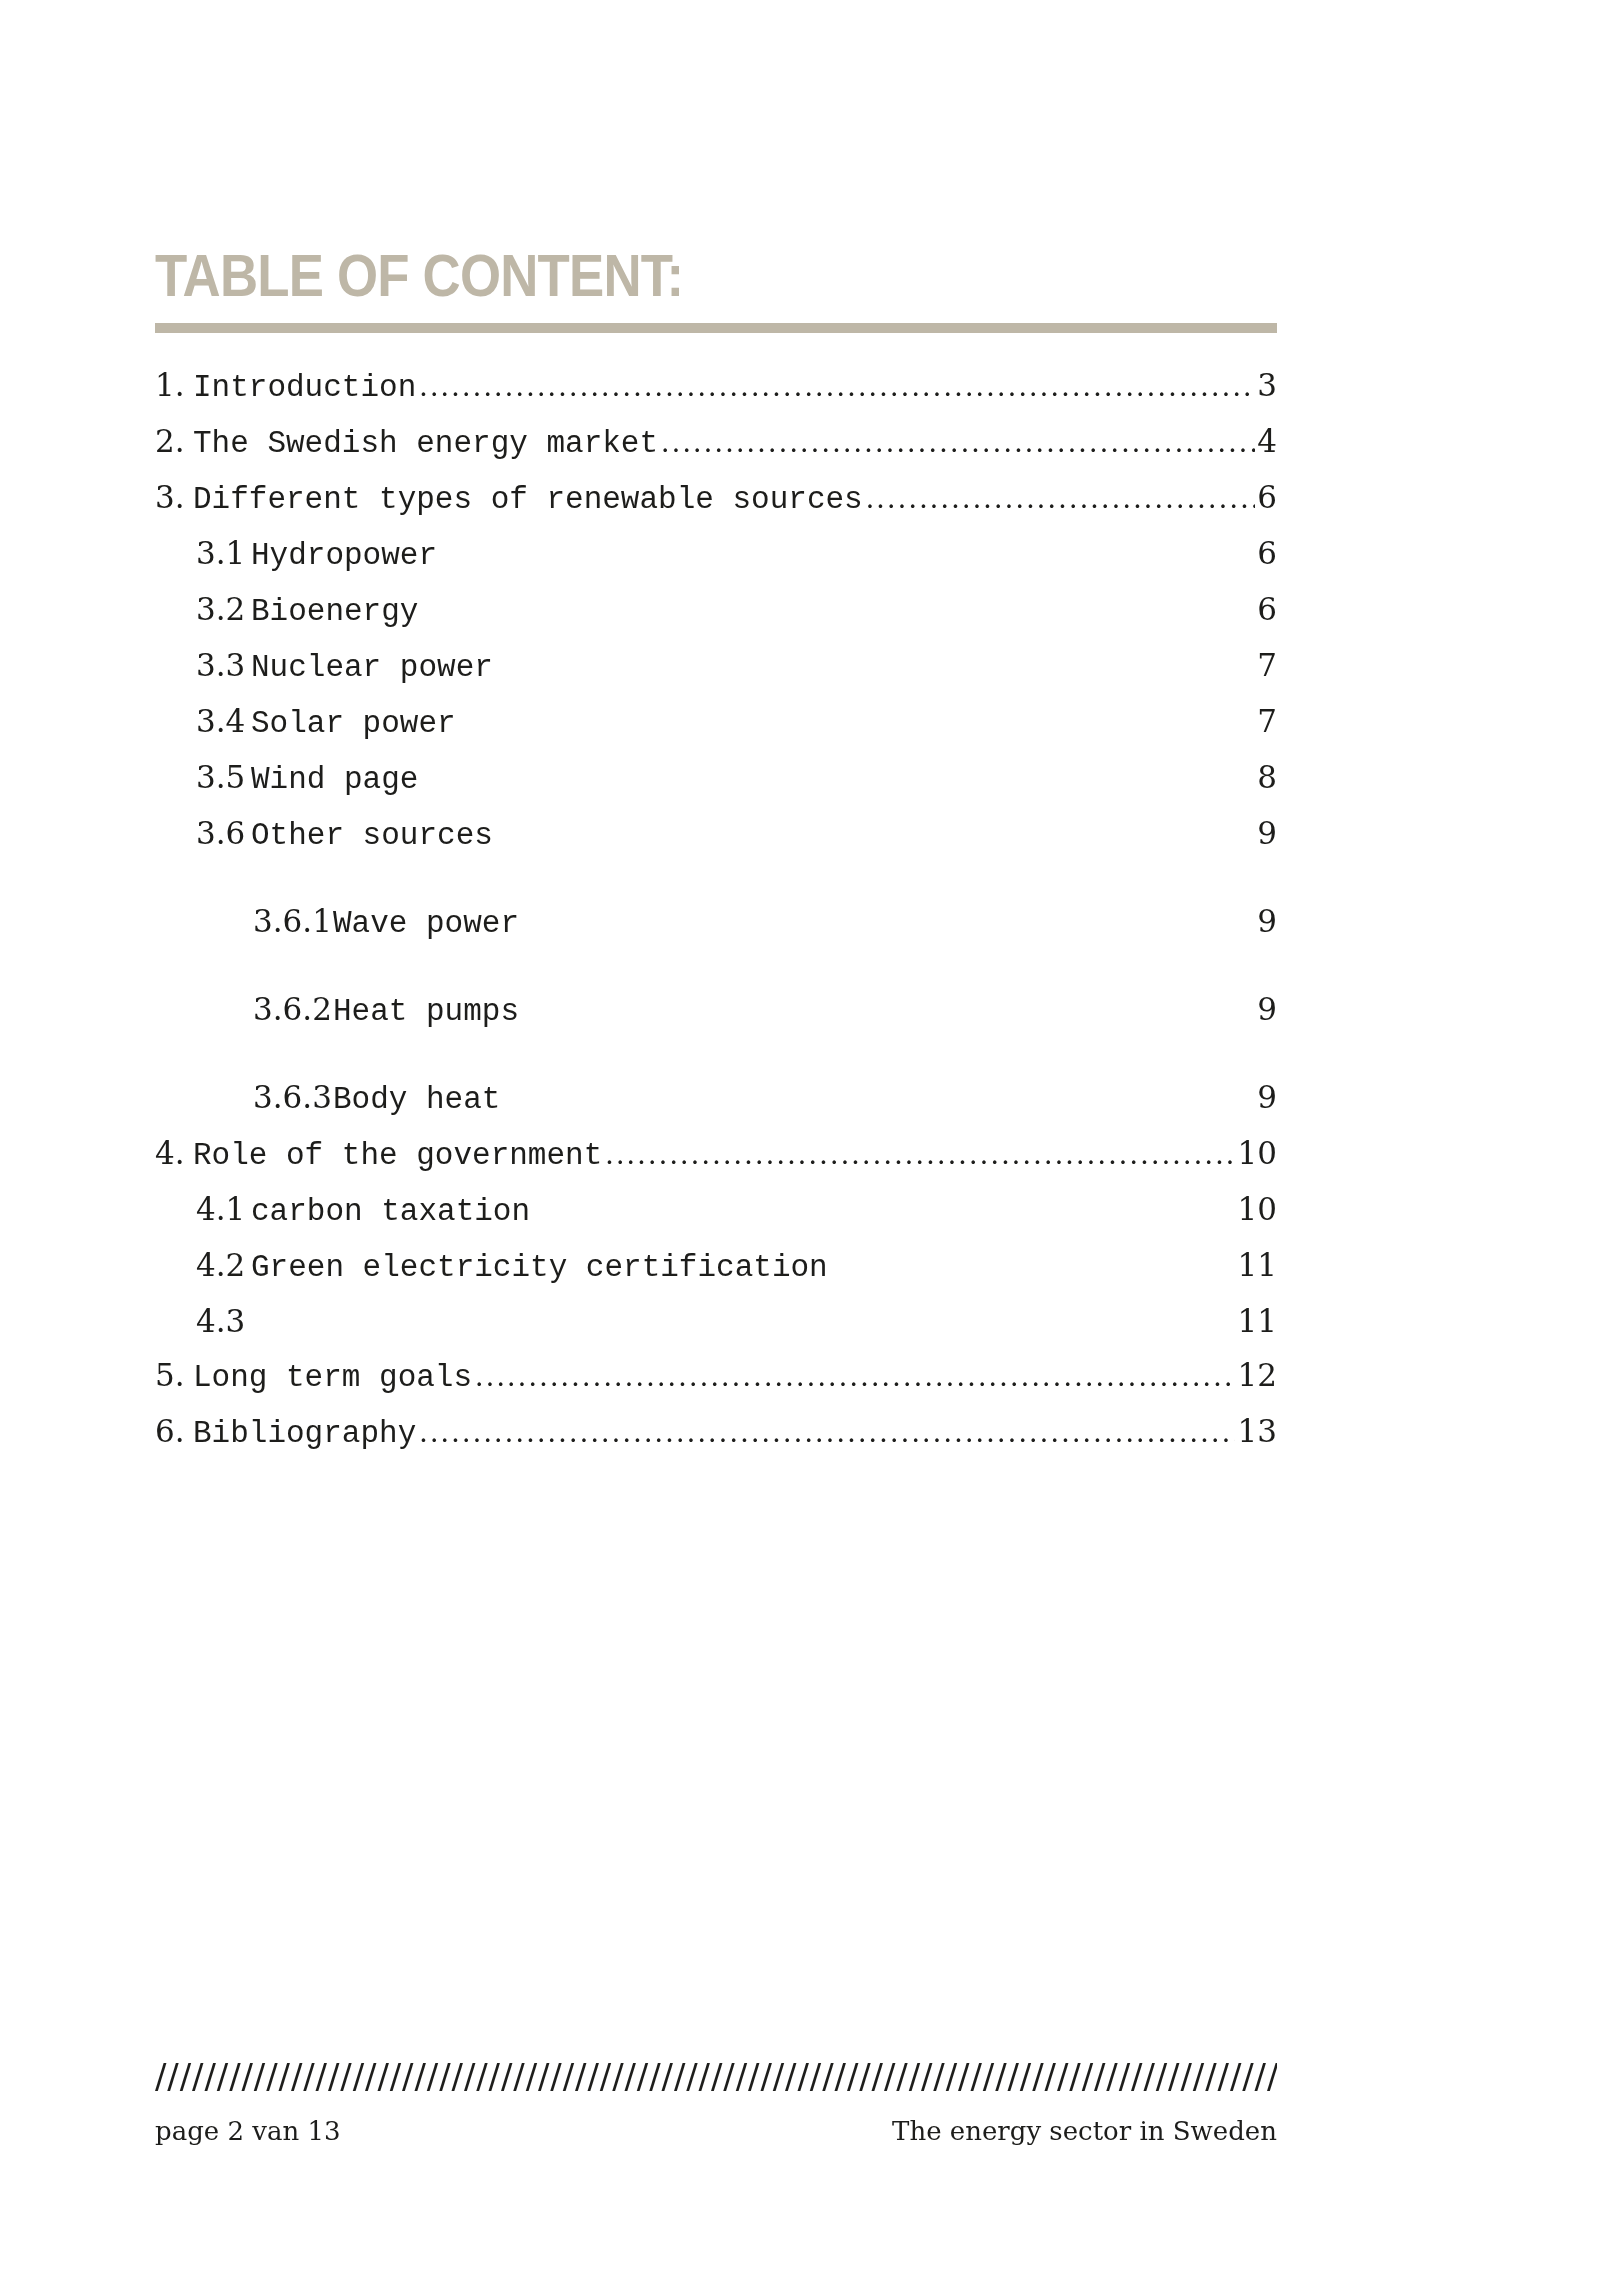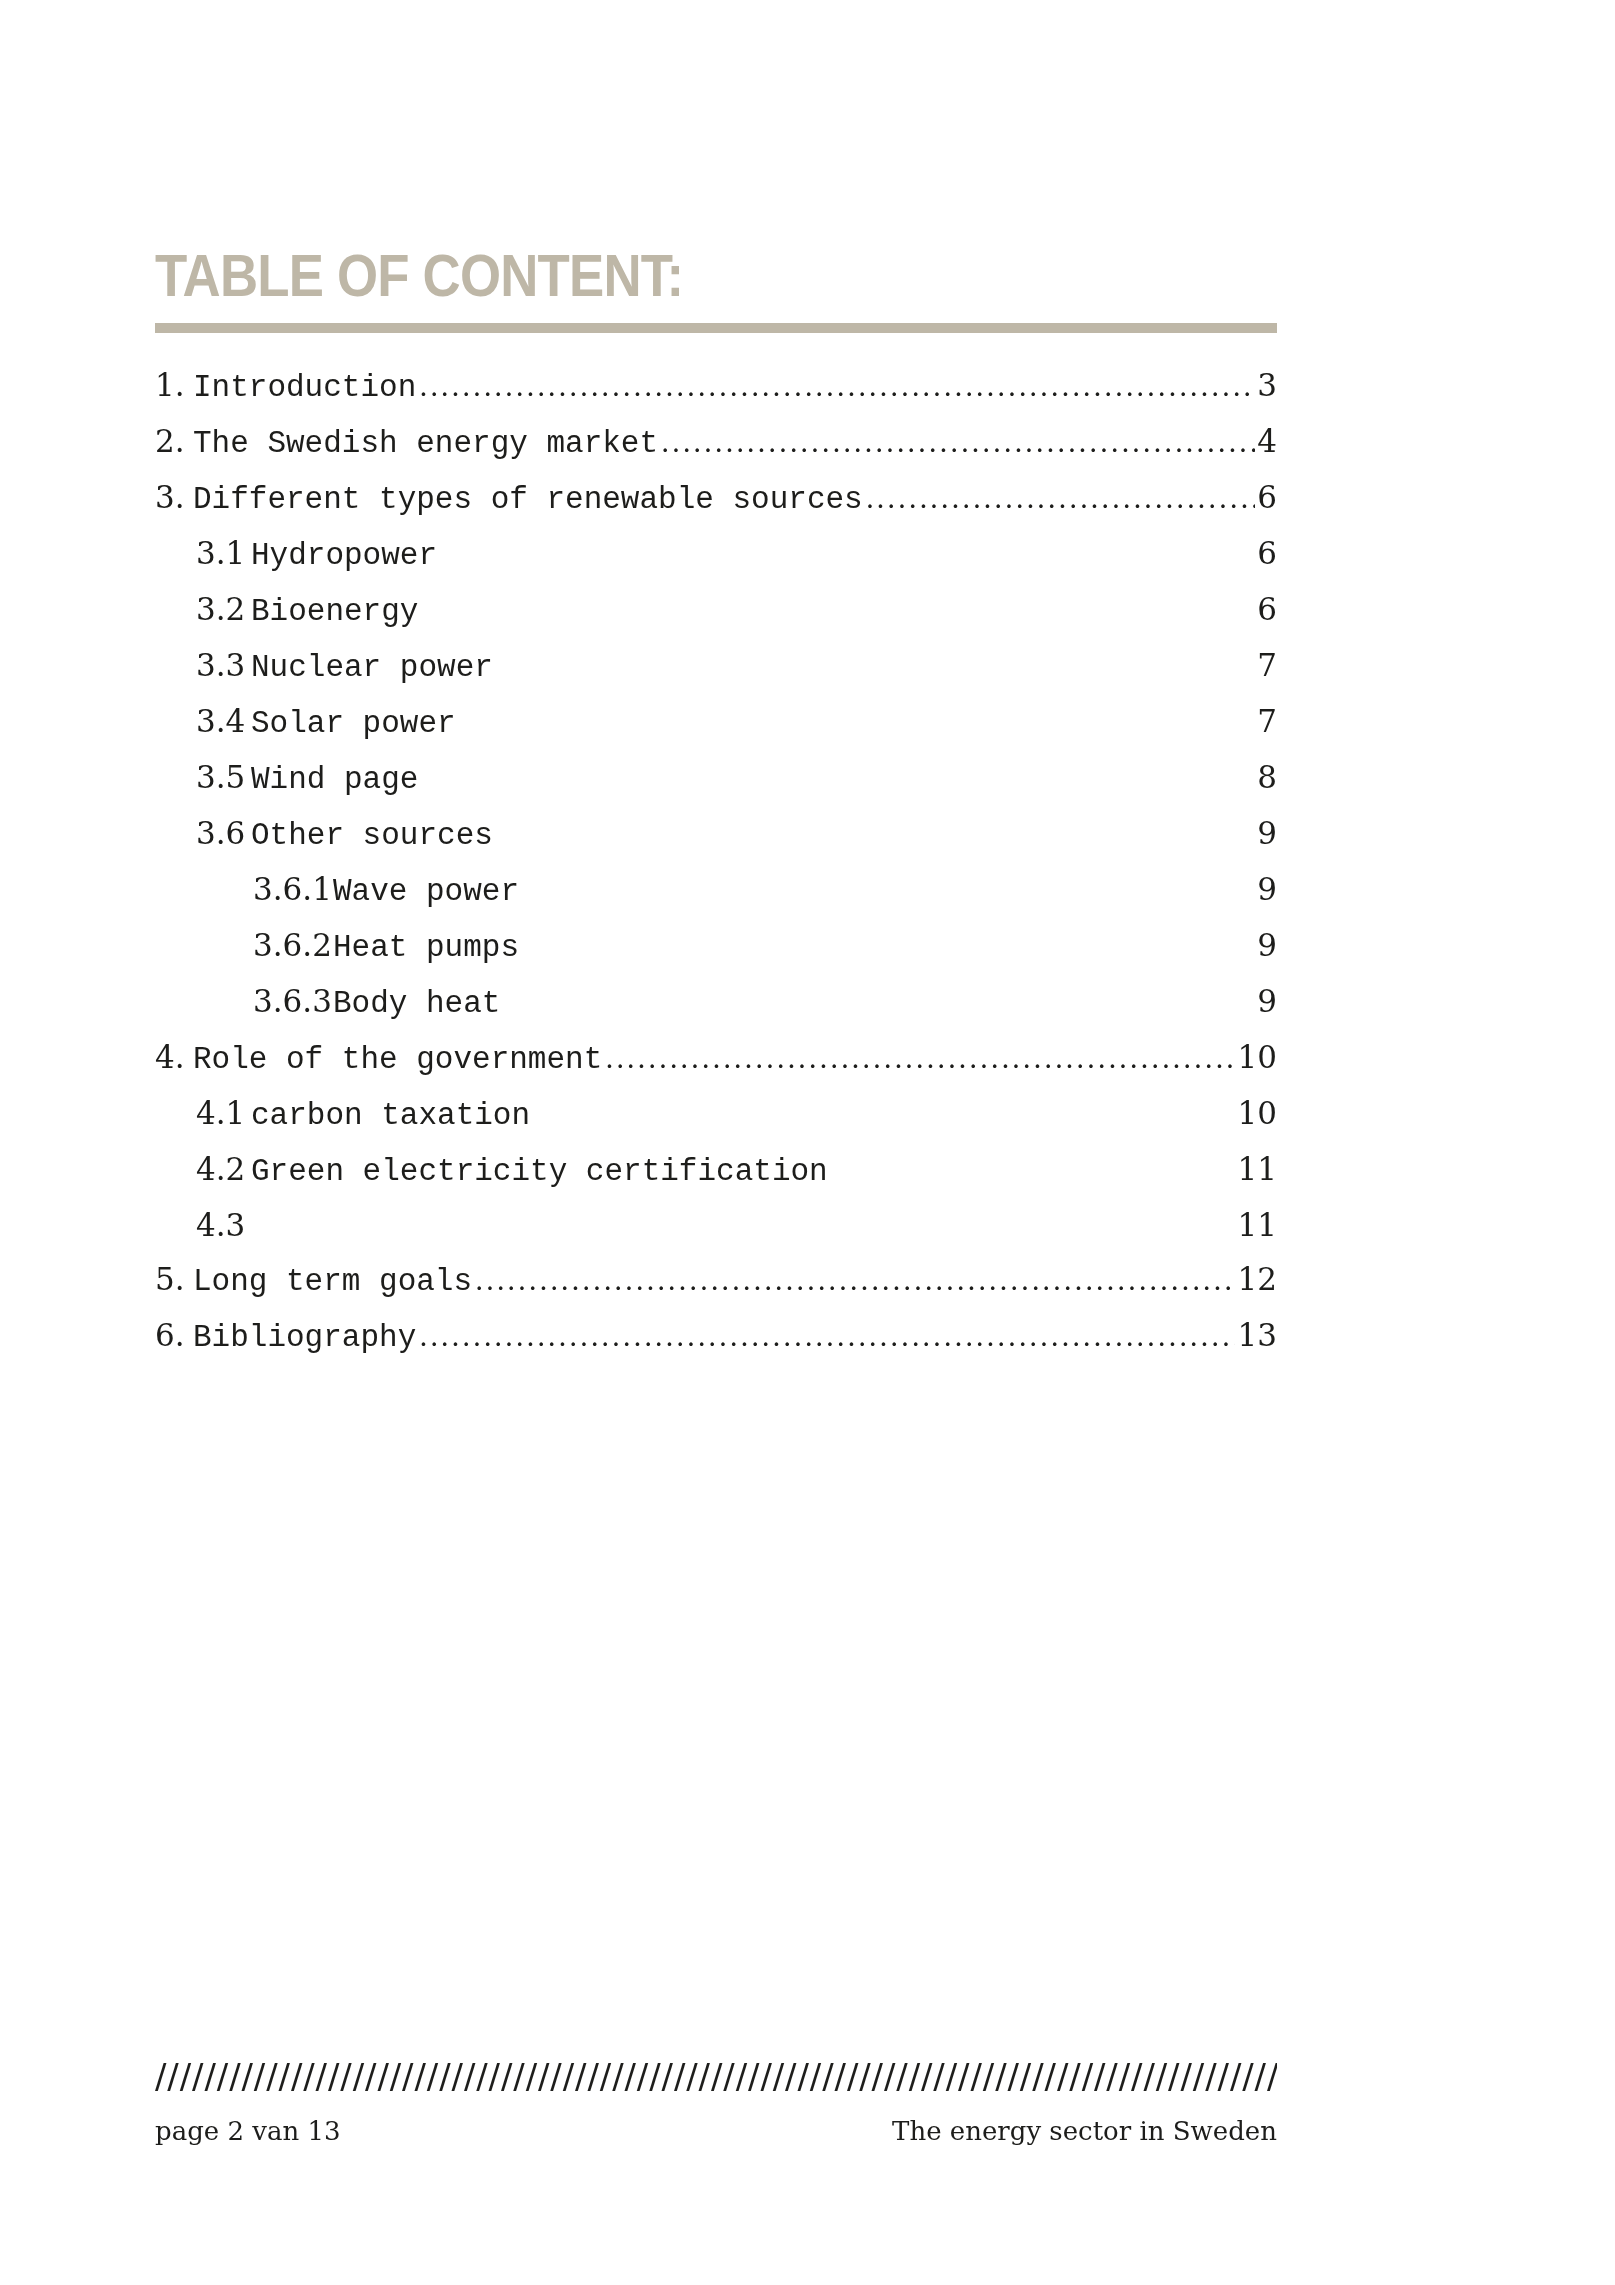--- a/index.html
+++ b/index.html
@@ -51,21 +51,21 @@
     line-height:33px;
     margin-bottom:21px;
     color:var(--text);
   }
   .row.gap{margin-top:9px;}
   .num{flex:0 0 auto;}
   .lvl1 .num{width:38px;}
   .lvl2{padding-left:41px;}
   .lvl2 .num{width:55px;}
   .lvl3{padding-left:98px;}
-  .lvl3 .num{width:80px;}
+  .lvl3 .num{width:80px;margin-top:32px;}
   .label{flex:0 0 auto;white-space:nowrap;font-family:Liberation Mono, monospace;}
   .dots{
     flex:1 1 auto;
     overflow:hidden;
     white-space:nowrap;
     font-size:28px;
     letter-spacing:1.8px;
     margin:0 2.7px;
   }
   .pg{flex:0 0 auto;text-align:right;}

